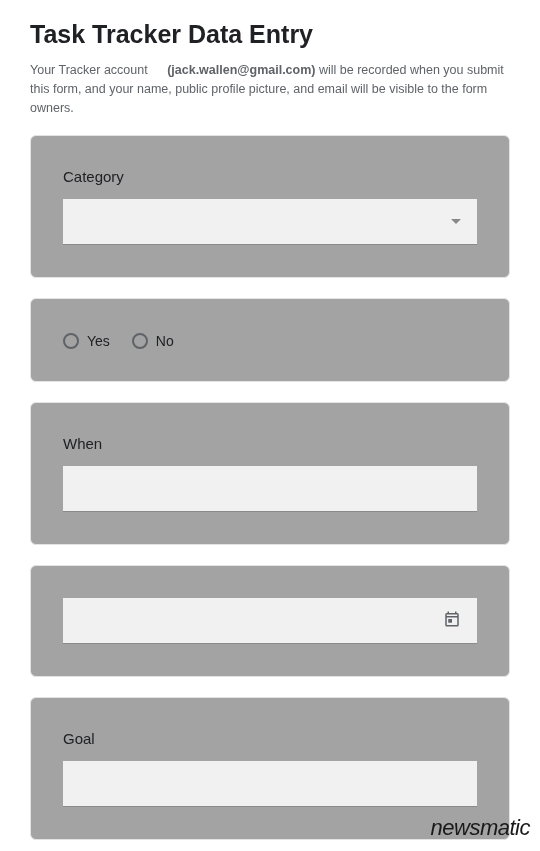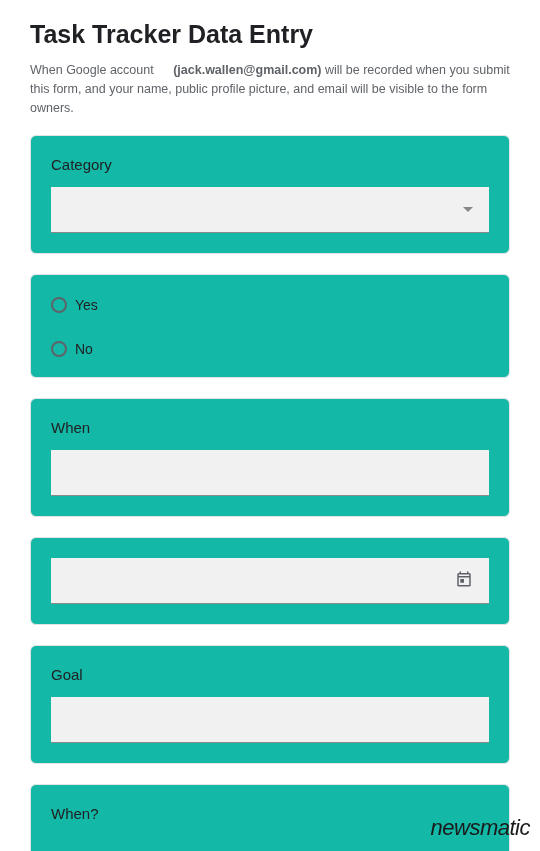--- a/index.html
+++ b/index.html
@@ -25,24 +25,24 @@
       color: #5f6368;
       line-height: 1.5;
       margin-bottom: 18px;
     }
     .form-desc .email {
       font-weight: 700;
       color: #5f6368;
       padding-left: 16px;
     }
     .card {
-      background: #14b8a6;
+      background: #a3a3a3;
       border: 1px solid #e3e3e3;
       border-radius: 6px;
-      padding: 20px;
+      padding: 32px;
       margin-bottom: 20px;
     }
     .question-label {
       font-size: 15px;
       color: #202124;
       margin-bottom: 14px;
     }
     .dropdown {
       background: #f1f1f1;
       border-bottom: 1px solid #8a8a8a;
@@ -75,23 +75,22 @@
       border-bottom: 1px solid #8a8a8a;
       height: 46px;
       display: flex;
       align-items: center;
       justify-content: flex-end;
       padding: 0 16px;
       cursor: pointer;
     }
     .radio-group {
       display: flex;
-      gap: 28px;
+      gap: 22px;
       margin-top: 2px;
-      flex-direction: column;
     }
     .radio-option {
       display: flex;
       align-items: center;
       gap: 8px;
       cursor: pointer;
     }
     .radio-circle {
       width: 16px;
       height: 16px;
@@ -116,21 +115,21 @@
       width: 18px;
       height: 18px;
       fill: #5f6368;
     }
   </style>
 </head>
 <body>
 
 <h1 class="form-title">Task Tracker Data Entry</h1>
 <p class="form-desc">
-  <span>When Google account </span><span class="email">(jack.wallen@gmail.com)</span><span> will be recorded when you submit this form, and your name, public profile picture, and email will be visible to the form owners.</span>
+  <span>Your Tracker account </span><span class="email">(jack.wallen@gmail.com)</span><span> will be recorded when you submit this form, and your name, public profile picture, and email will be visible to the form owners.</span>
 </p>
 
 <div class="card">
   <div class="question-label">Category</div>
   <div class="dropdown">
     <span class="dropdown-arrow"></span>
   </div>
 </div>
 
 <div class="card">

